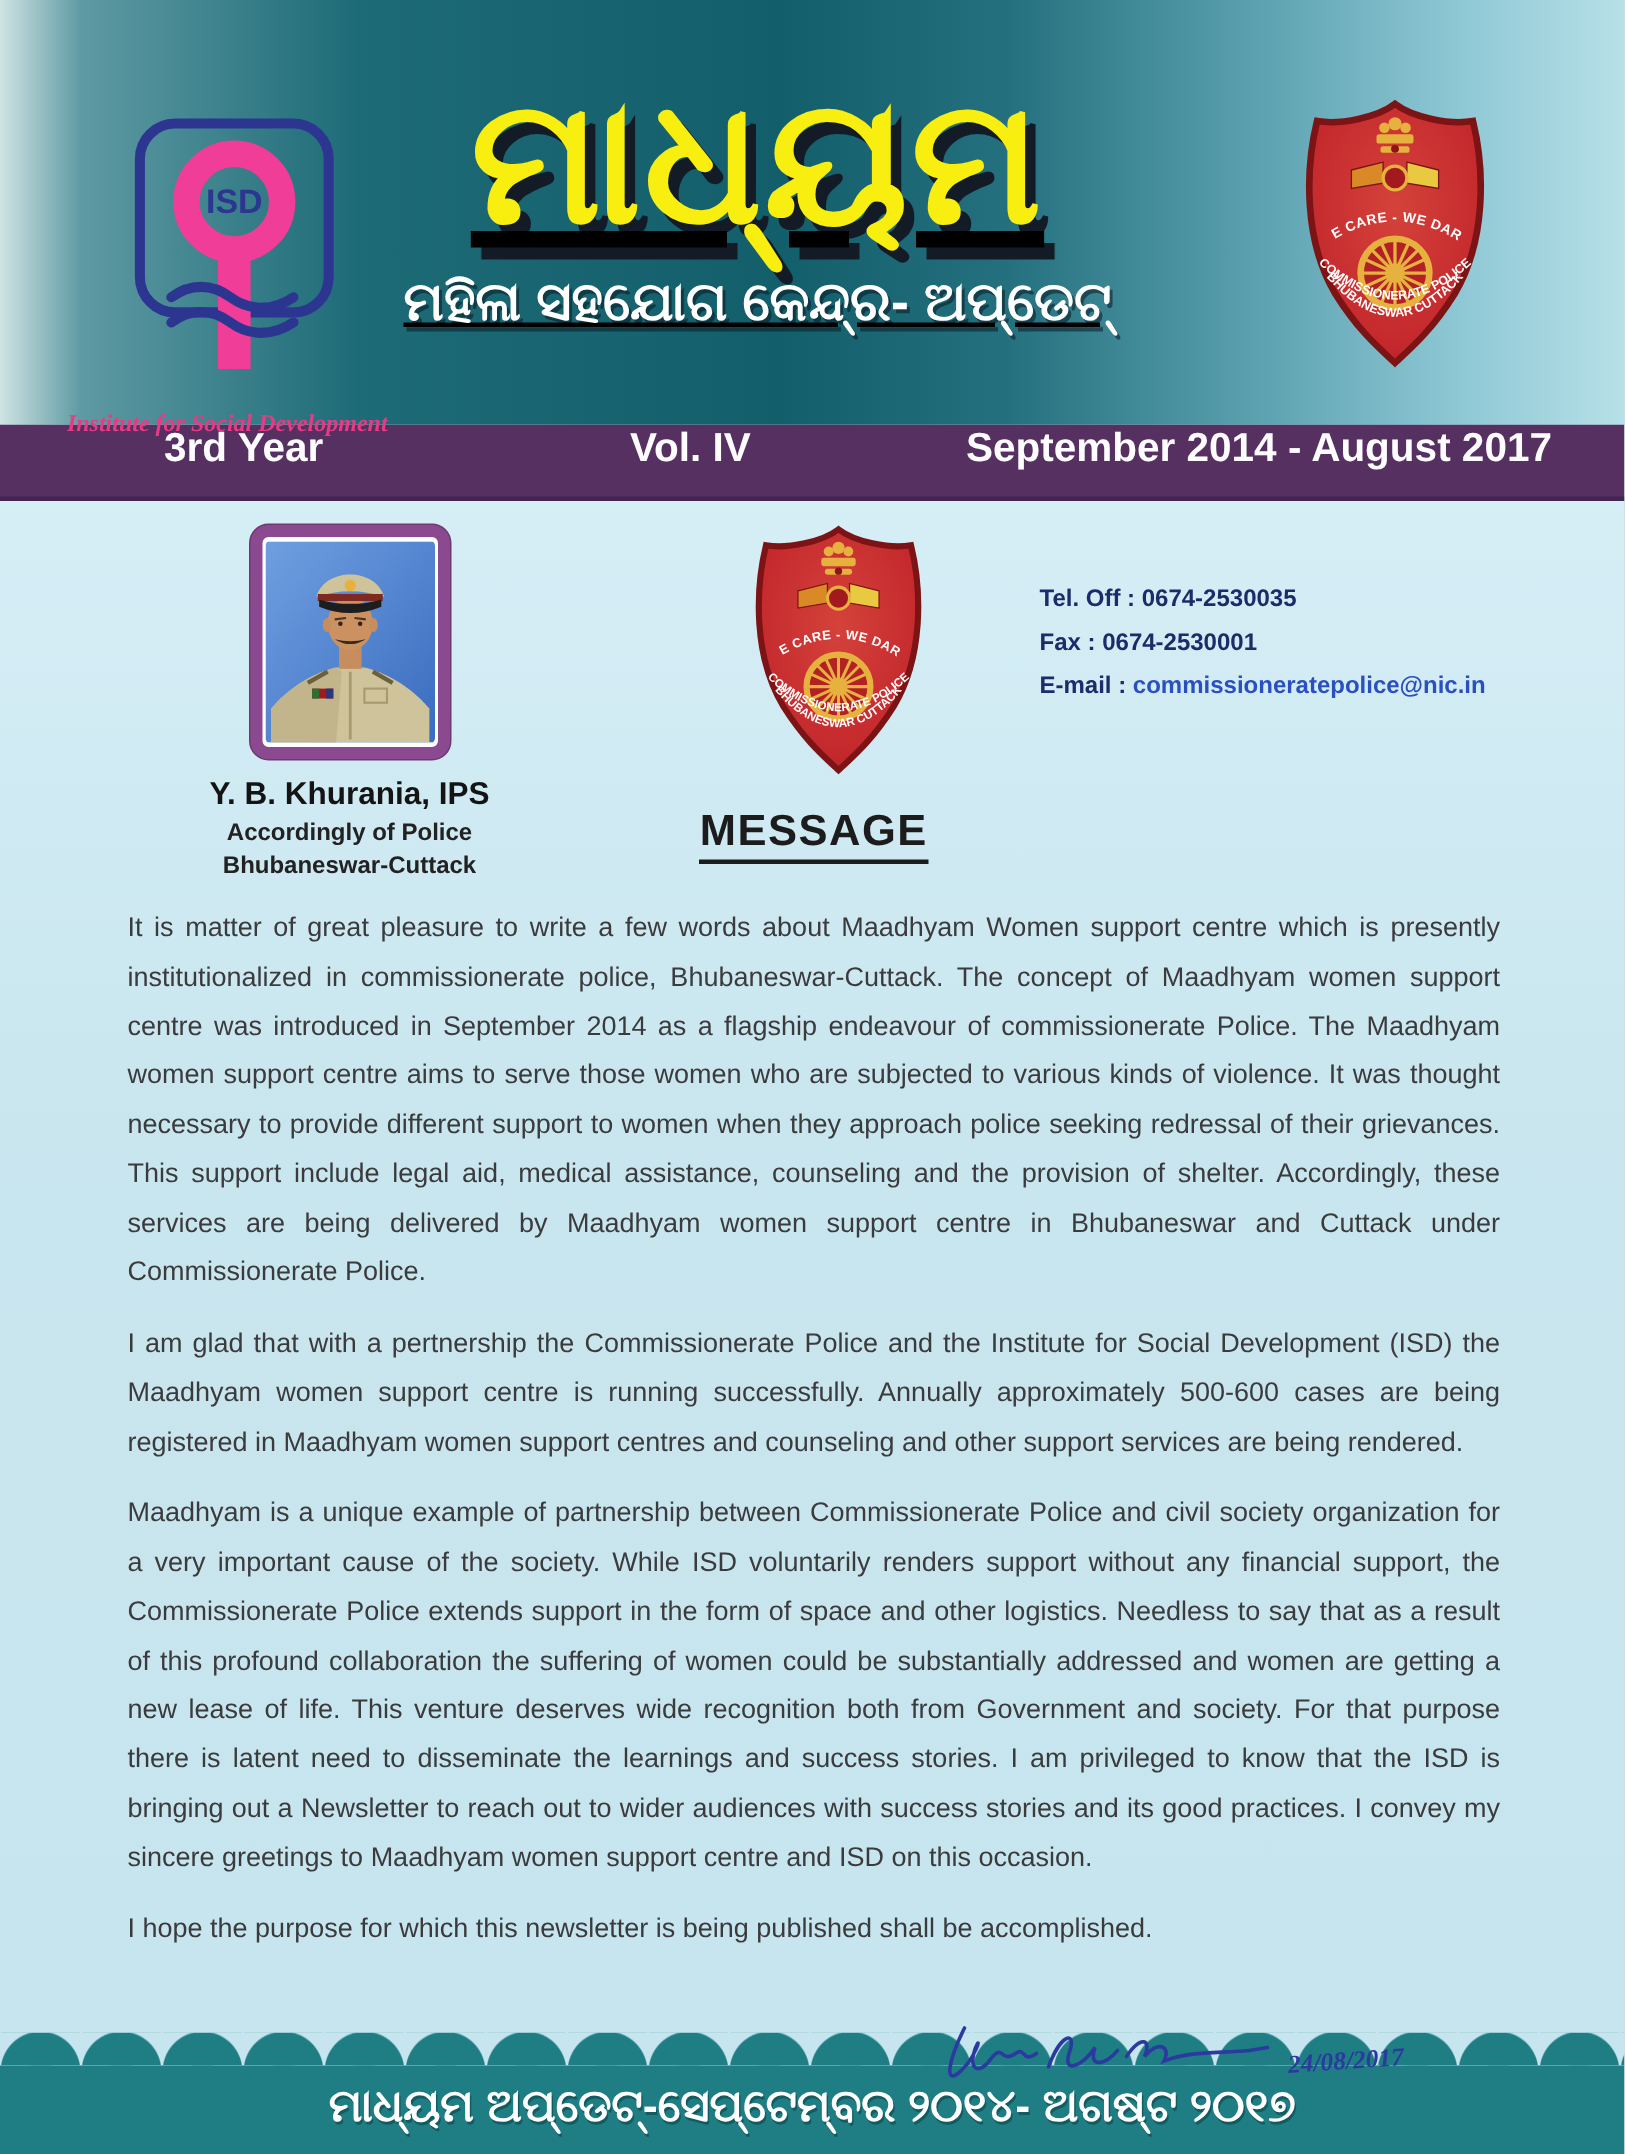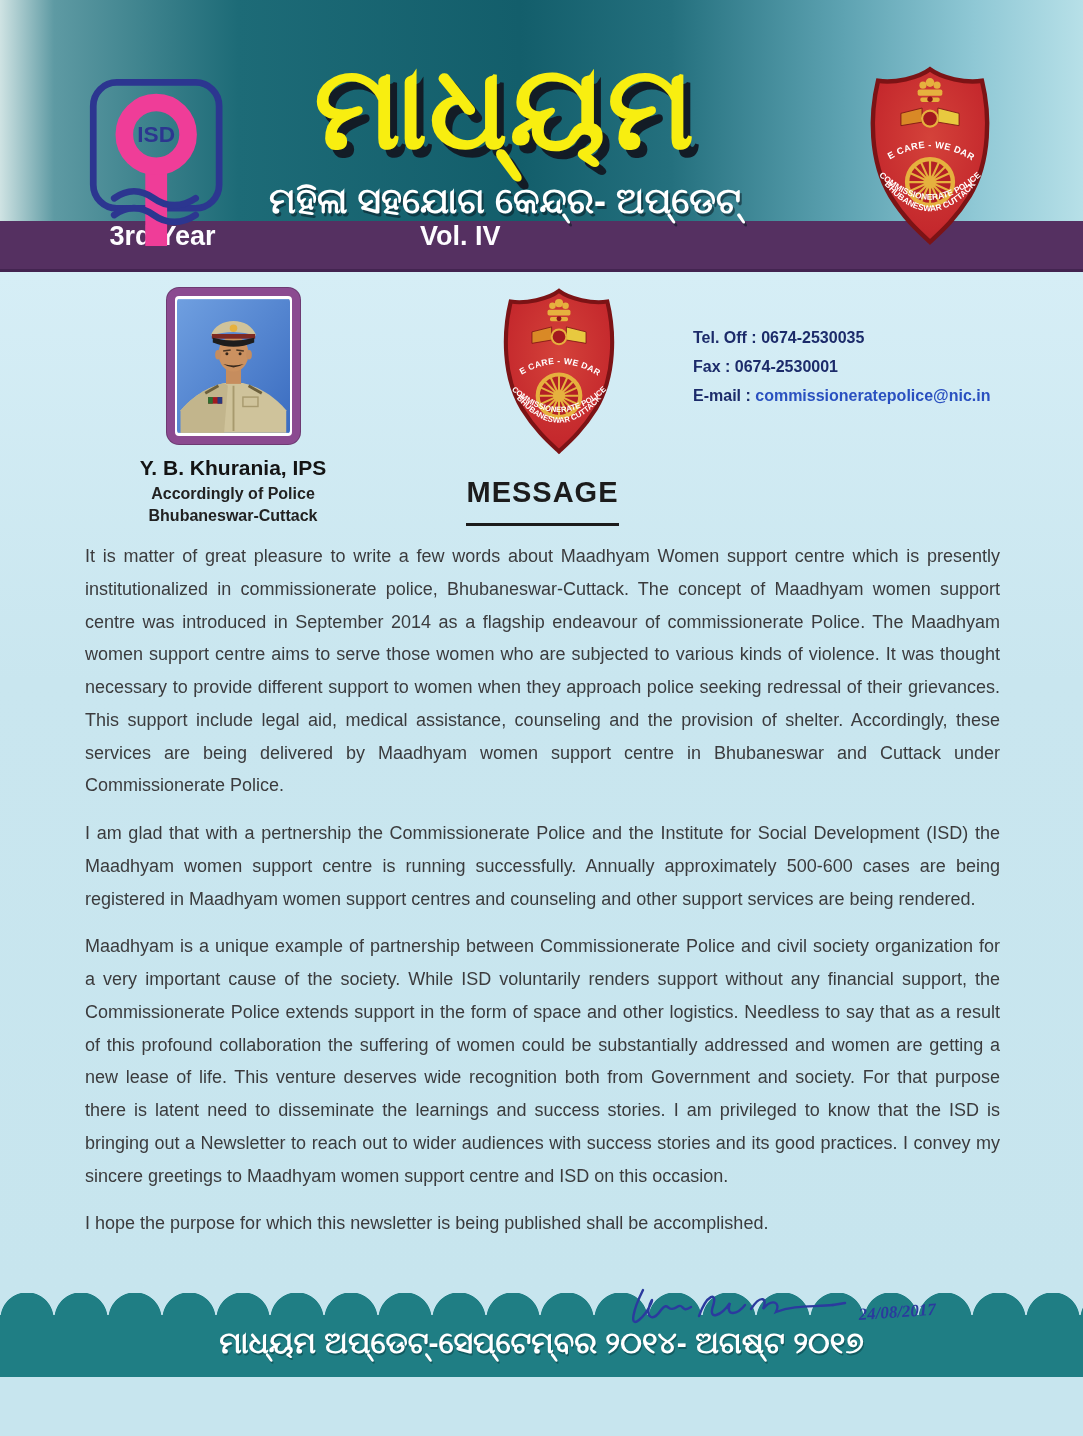--- a/index.html
+++ b/index.html
@@ -2,29 +2,29 @@
 <html><head>
 <meta charset="utf-8">
 <style>
   html,body{margin:0;padding:0;background:#d8d8d8;}
   .page{
     position:relative;width:1083px;height:1436px;margin:0 auto;
     font-family:"Liberation Sans",sans-serif;overflow:hidden;background:#c7e5ee;
   }
   
   .masthead{
-    position:relative;height:221px;
+    position:relative;height:283px;
     background:linear-gradient(90deg,#cfe3e3 0%,#5e9aa3 5%,#1d6b77 22%,#135e6b 48%,#24707e 62%,#5ea3b2 78%,#8fc8d5 90%,#b7e0e8 100%);
   }
   .isd-block{position:absolute;left:44px;top:74px;width:215px;text-align:center;}
   .isd-caption{
     margin-top:2px;font-family:"Liberation Serif",serif;font-style:italic;font-weight:bold;
     font-size:16px;color:#e93a86;white-space:nowrap;
   }
-  .title-block{position:absolute;left:265px;top:48px;width:480px;text-align:center;}
+  .title-block{position:absolute;left:265px;top:48px;width:480px;text-align:center;text-decoration:underline;}
   .main-title{
     margin:0;font-size:116px;line-height:1.05;font-weight:bold;color:#f8ee10;
     text-shadow:7px 8px 0 #131c26;letter-spacing:2px;
   }
   .sub-title{
     margin-top:10px;font-size:36px;font-weight:bold;color:#ffffff;
     text-shadow:2px 3px 0 rgba(10,25,35,.55);white-space:nowrap;
   }
   .shield-top{position:absolute;right:78px;top:64px;}
   
@@ -50,21 +50,21 @@
   .officer-name{margin-top:12px;font-size:21px;font-weight:bold;color:#141414;}
   .officer-role{margin-top:5px;font-size:16px;font-weight:bold;color:#222;}
   .officer-loc{margin-top:4px;font-size:16px;font-weight:bold;color:#222;}
   .shield-mid{position:absolute;left:404px;top:14px;}
   .contact{position:absolute;left:608px;top:52px;width:360px;line-height:1.8;}
   .contact .c-line{font-size:16px;font-weight:bold;color:#1c2b6a;white-space:nowrap;}
   .contact .c-mail-val{color:#2a50c0;}
   .msg-heading-row{position:absolute;left:0;right:0;top:204px;text-align:center;}
   .msg-heading{
     display:inline-block;font-size:29px;font-weight:bold;letter-spacing:1px;color:#1c1c1c;
-    border-bottom:3px solid #1c1c1c;padding-bottom:14px;
+    border-bottom:3px solid #1c1c1c;padding-bottom:2px;
   }
   .body-text p{
     margin:0 0 15px 0;font-size:18px;line-height:1.82;color:#3b3b3d;text-align:justify;
   }
   .sig-block{margin:34px 18px 0 auto;width:390px;text-align:center;}
   
   .page-footer{height:84px;}
   .scallops{
     height:22px;background-color:#c7e5ee;
     background-image:radial-gradient(circle 27px at 50% 118%, #1f7e84 97%, rgba(0,0,0,0) 100%);
@@ -144,20 +144,21 @@
       </text>
       <text font-size="9.5" font-weight="bold" fill="#ffffff" font-family="Liberation Sans, sans-serif">
         <textPath href="#h-org2" startOffset="50%" text-anchor="middle">BHUBANESWAR CUTTACK</textPath>
       </text>
     </svg>
   </header>
 
   <div class="banner">
     <span class="b1">3rd Year</span>
     <span class="b2">Vol. IV</span>
+    <span class="b3">September 2014 - August 2017</span>
   </div>
 
   <main class="main">
 
     <section class="intro">
 
       <div class="officer-block">
         <div class="photo-frame">
           <svg width="113" height="136" viewBox="0 0 120 142">
             <defs>

